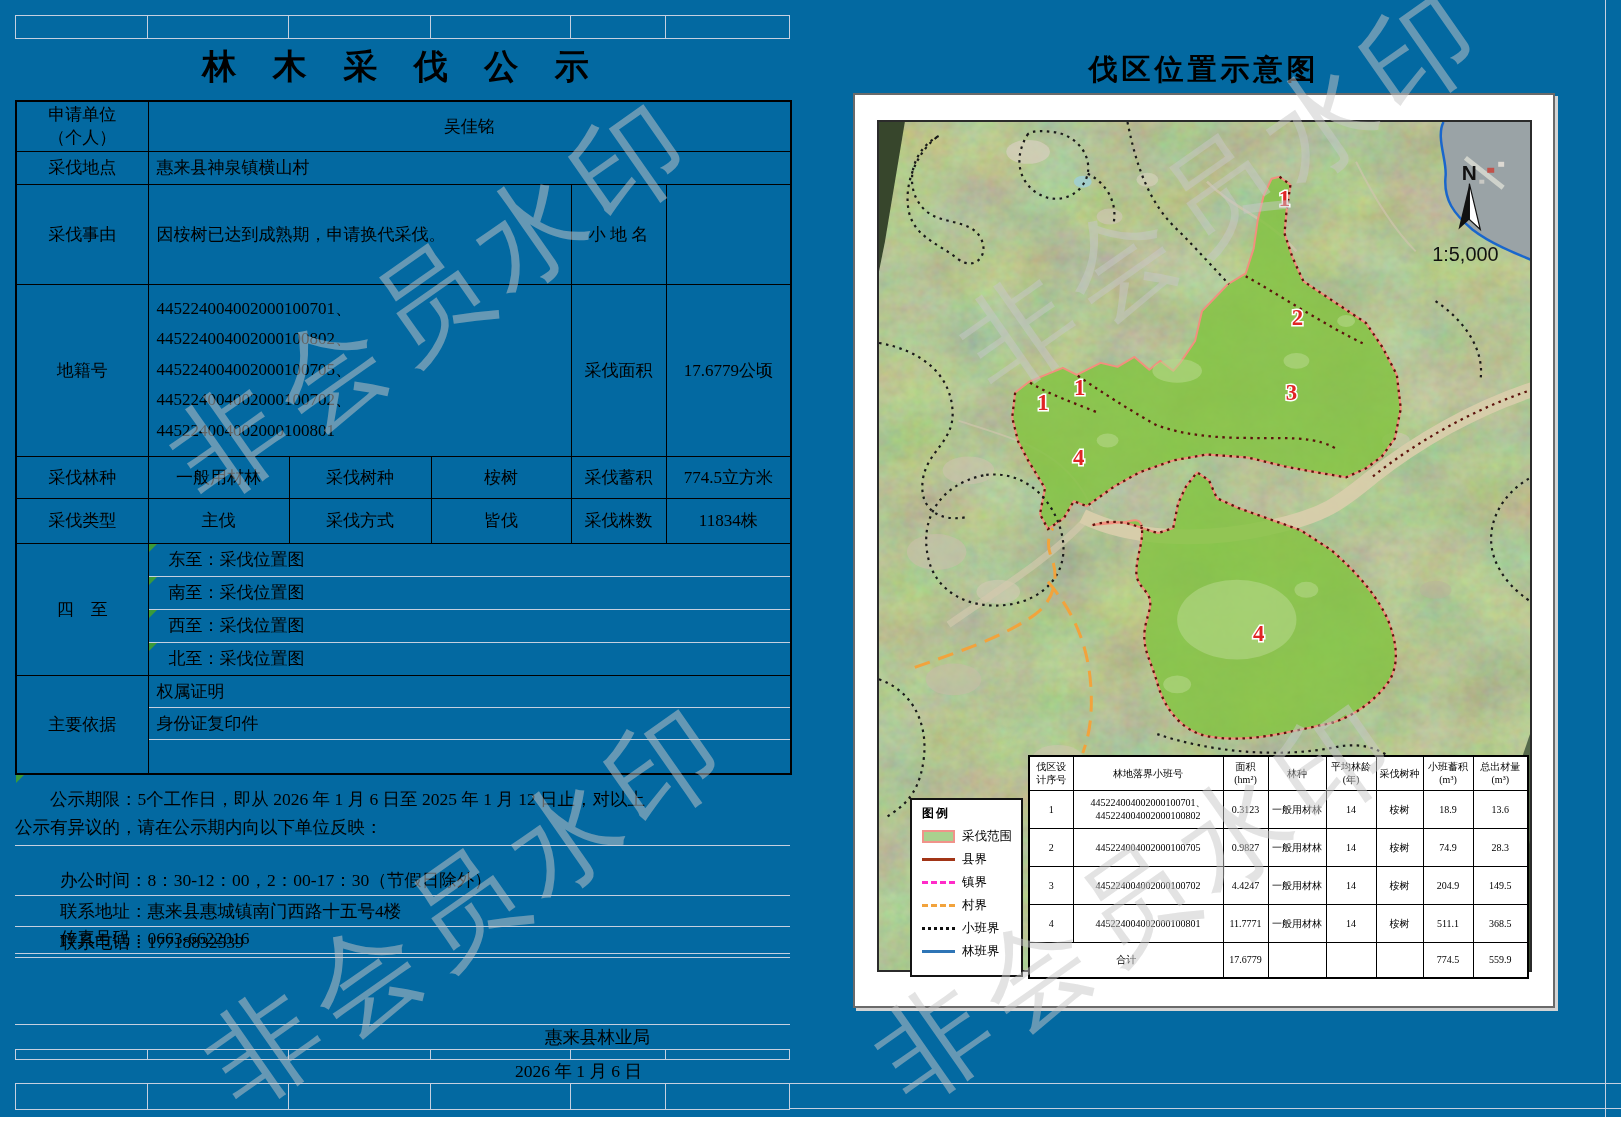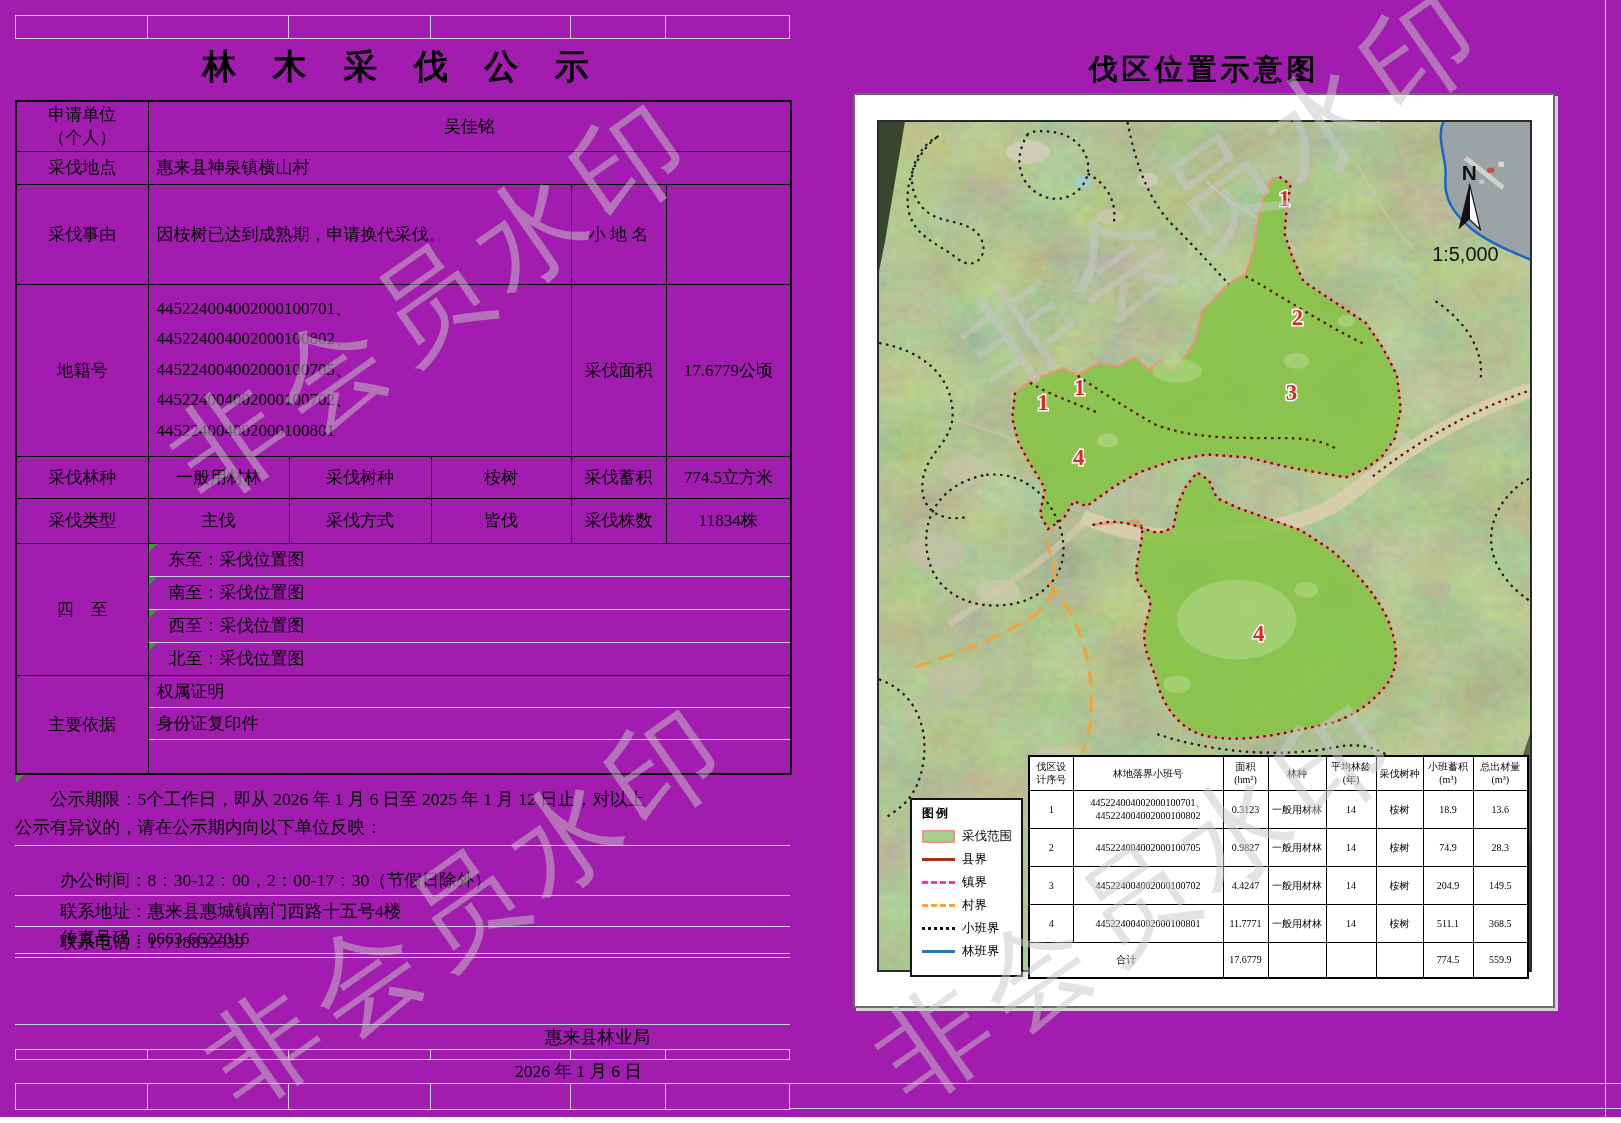--- a/index.html
+++ b/index.html
@@ -1,16 +1,16 @@
 <!DOCTYPE html>
 <html><head>
 <meta charset="utf-8">
 <style>
   html,body{margin:0;padding:0;background:#fff;}
-  .page{position:relative;width:1621px;height:1117px;background:#a21caf;
+  .page{position:relative;width:1621px;height:1117px;background:#0369a1;
         font-family:"Liberation Serif","DejaVu Serif",serif;color:#000;overflow:hidden;}
 
   
   .gl-h{position:absolute;height:1px;background:#c5d0e0;}
   .gl-v{position:absolute;width:1px;background:#c5d0e0;}
   .grid-row{position:absolute;left:15px;width:775px;
      background-image:
        linear-gradient(#c5d0e0,#c5d0e0),linear-gradient(#c5d0e0,#c5d0e0),
        linear-gradient(#c5d0e0,#c5d0e0),linear-gradient(#c5d0e0,#c5d0e0),
        linear-gradient(#c5d0e0,#c5d0e0),linear-gradient(#c5d0e0,#c5d0e0),

